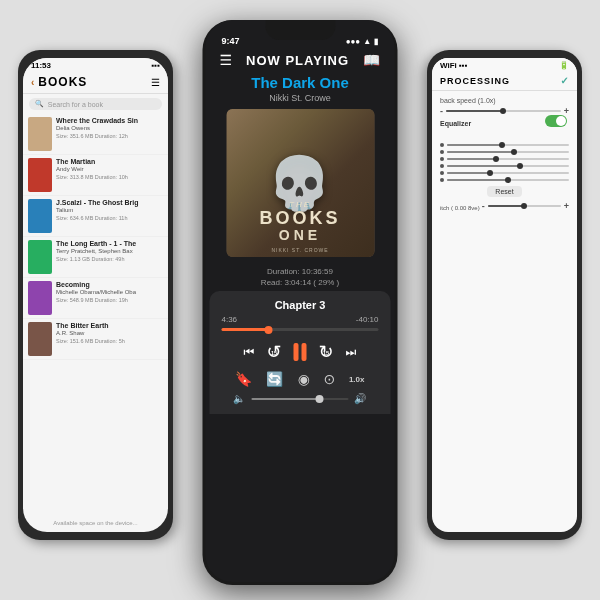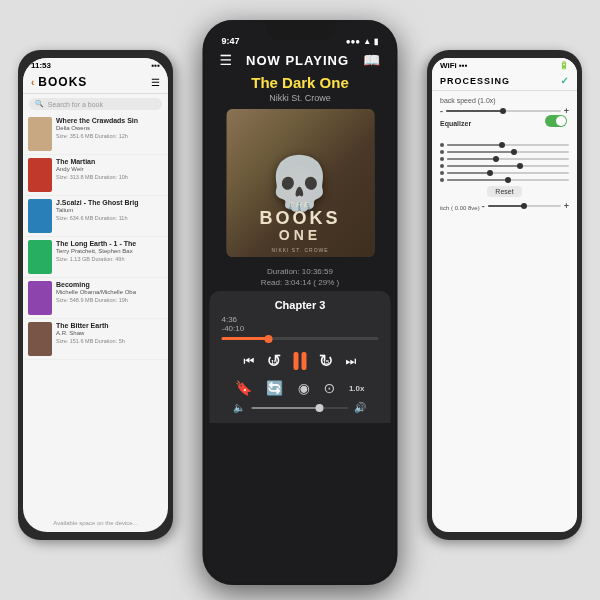--- a/index.html
+++ b/index.html
@@ -389,21 +389,21 @@
       letter-spacing: 1px;
     }
     .center-book-icon {
       color: white;
       font-size: 14px;
     }
     .center-title {
       text-align: center;
       font-size: 15px;
       font-weight: 700;
-      color: #fde047;
+      color: #0ea5e9;
       padding: 2px 10px;
     }
     .center-author {
       text-align: center;
       font-size: 9px;
       color: #aaa;
       padding-bottom: 6px;
     }
     .center-cover {
       width: 148px;
@@ -499,21 +499,20 @@
       font-weight: 600;
       color: white;
       margin-bottom: 4px;
     }
     .center-time-row {
       display: flex;
       justify-content: space-between;
       font-size: 8px;
       color: #aaa;
       margin-bottom: 4px;
-      flex-direction: column;
     }
     .center-progress-bar {
       height: 3px;
       background: #444;
       border-radius: 2px;
       margin-bottom: 6px;
       position: relative;
     }
     .center-progress-fill {
       height: 100%;

